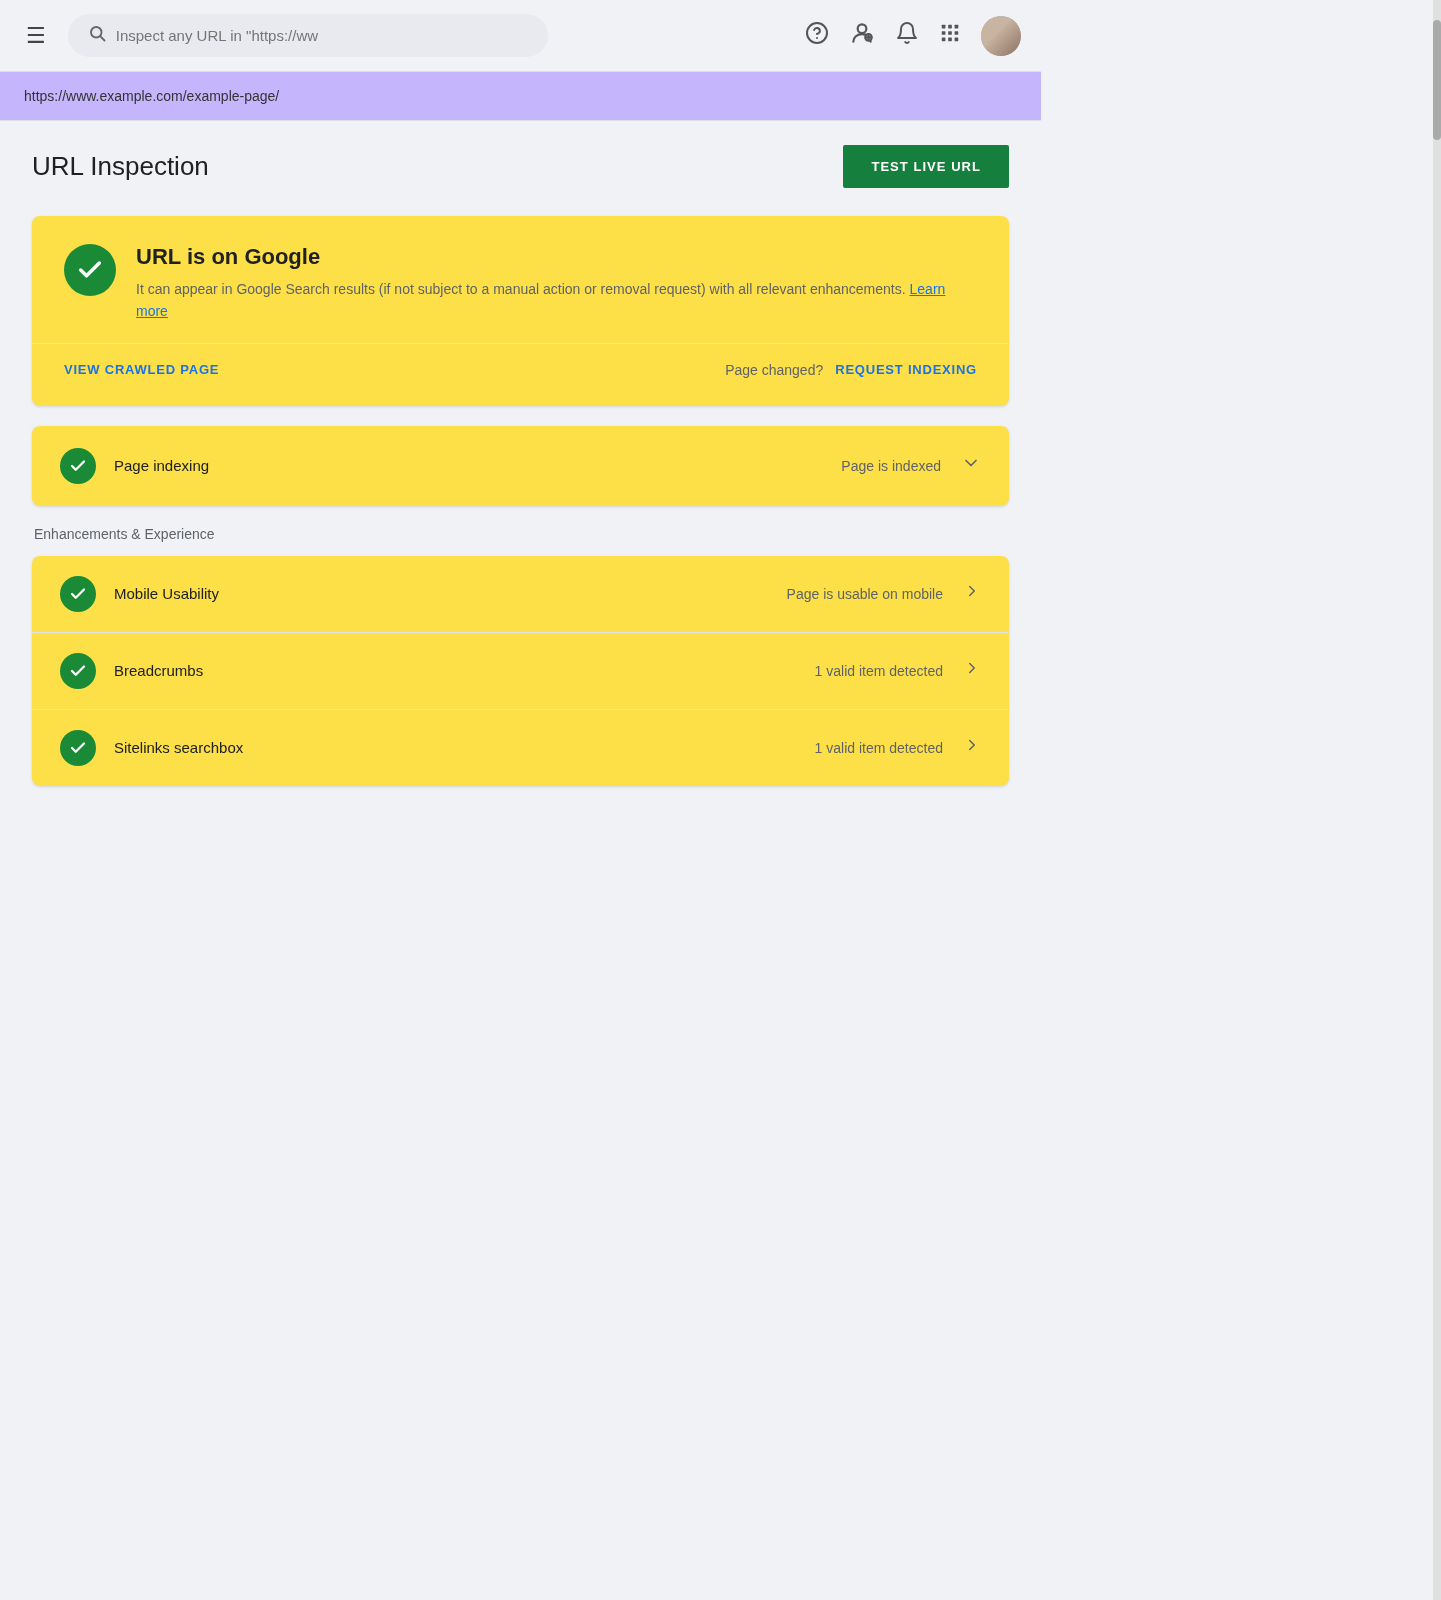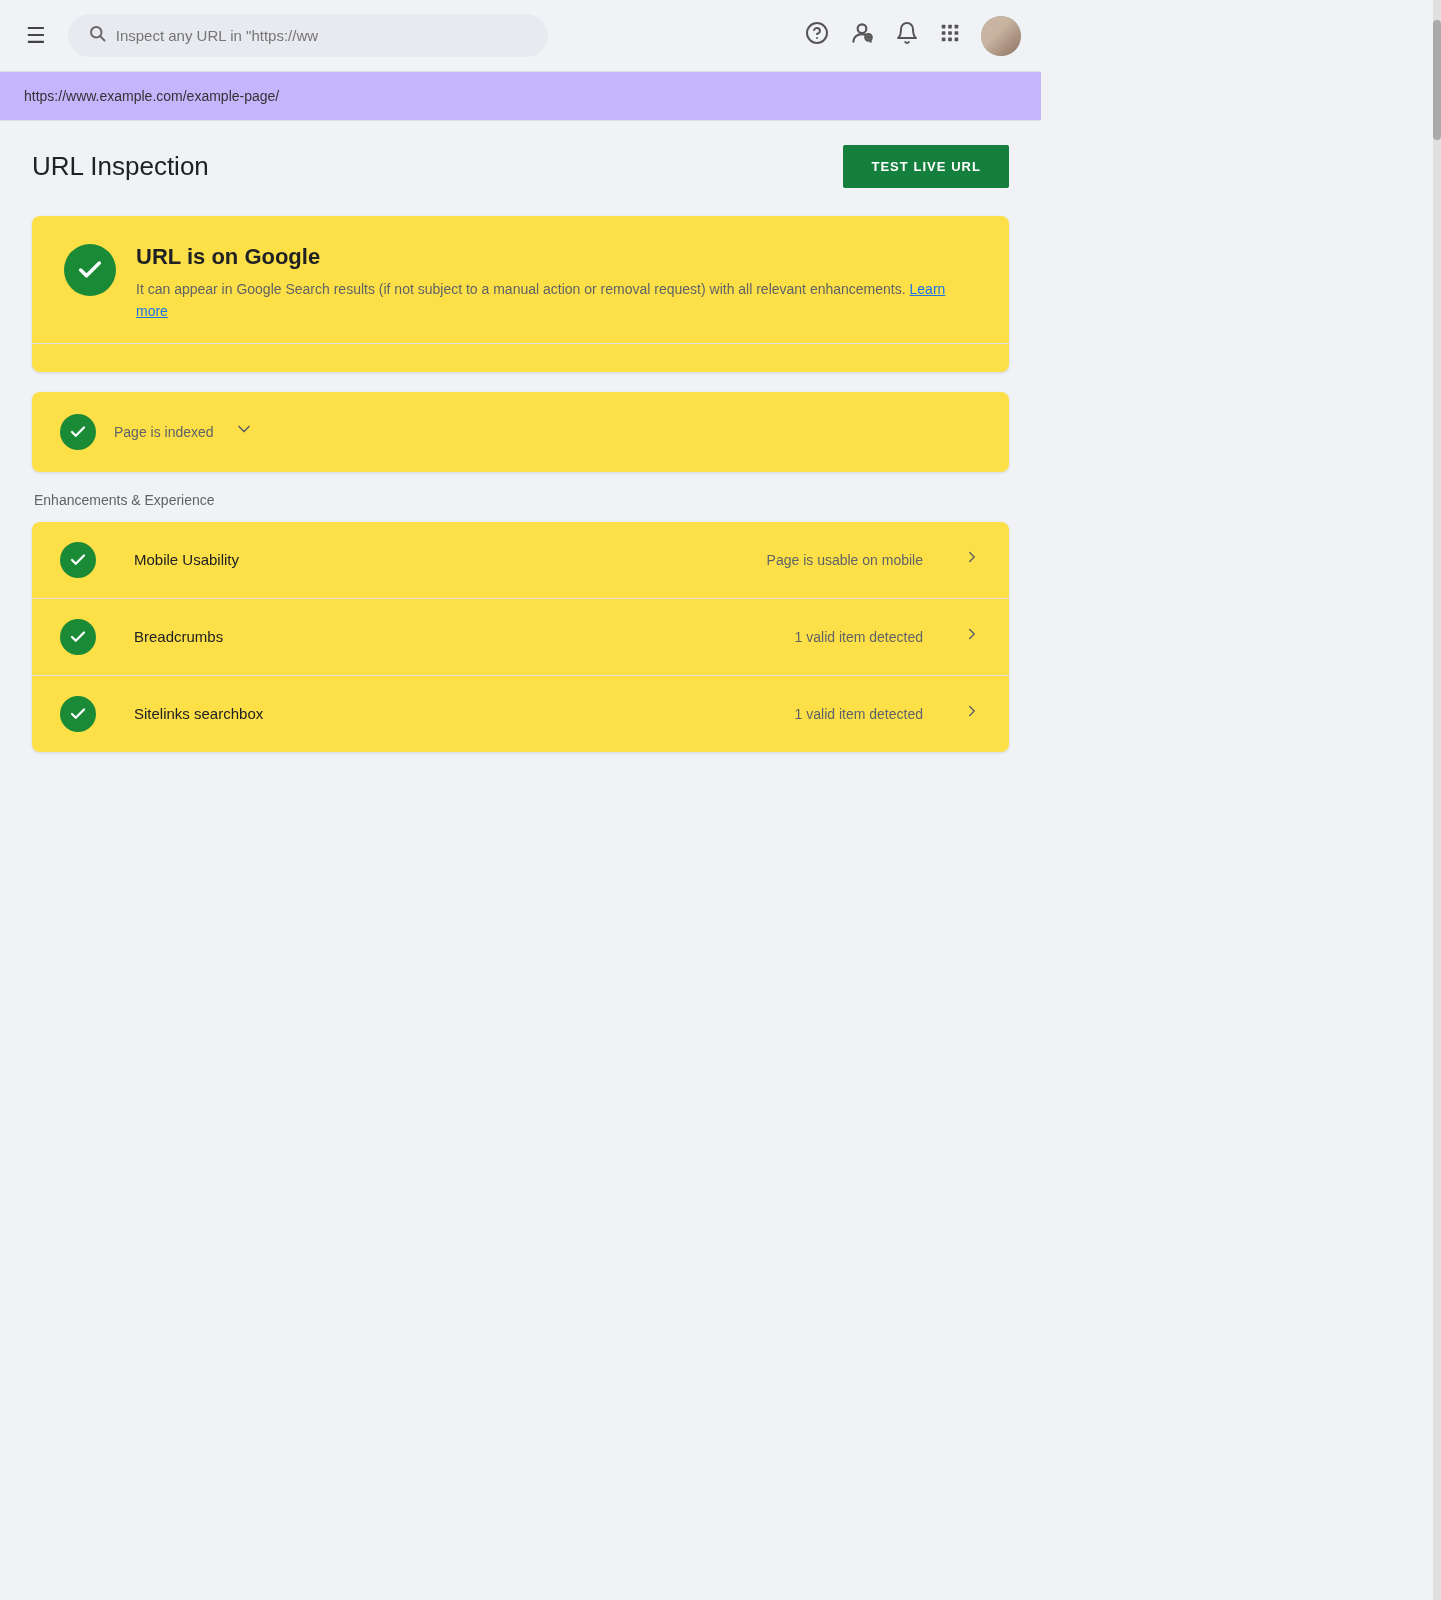--- a/index.html
+++ b/index.html
@@ -268,21 +268,20 @@
       color: #5f6368;
       margin-bottom: 14px;
       padding-left: 2px;
     }
 
     .enhancements-card .enhancement-row {
       display: flex;
       align-items: center;
       padding: 20px 28px;
       border-bottom: 1px solid #e0e0e0;
-      gap: 20px;
     }
 
     .enhancements-card .enhancement-row:last-child {
       border-bottom: none;
     }
 
     .enhancement-label {
       font-size: 15px;
       font-weight: 400;
       color: #202124;
@@ -400,30 +399,36 @@
           <h2>URL is on Google</h2>
           <p>
             <span>It can appear in Google Search results (if not subject to a manual action or removal request) with all relevant enhancements.</span>
             <a href="#">Learn more</a>
           </p>
         </div>
       </div>
 
       <hr class="card-divider">
 
+      <div class="card-actions">
+        <button class="view-crawled-btn">VIEW CRAWLED PAGE</button>
+        <span class="page-changed-text">Page changed?</span>
+        <button class="request-indexing-btn">REQUEST INDEXING</button>
+      </div>
     </div>
   </div>
 
   <div class="card">
     <div class="indexing-card">
       <div class="small-check-circle">
         <svg width="18" height="18" viewBox="0 0 24 24" fill="none" stroke="white" stroke-width="3" stroke-linecap="round" stroke-linejoin="round">
           <polyline points="20 6 9 17 4 12"></polyline>
         </svg>
       </div>
+      <span class="indexing-label">Page indexing</span>
       <span class="indexing-status">Page is indexed</span>
       <span class="chevron-down">
         <svg width="20" height="20" viewBox="0 0 24 24" fill="none" stroke="#5f6368" stroke-width="2" stroke-linecap="round" stroke-linejoin="round">
           <polyline points="6 9 12 15 18 9"></polyline>
         </svg>
       </span>
     </div>
   </div>
 
   <div class="enhancements-title">Enhancements &amp; Experience</div>

